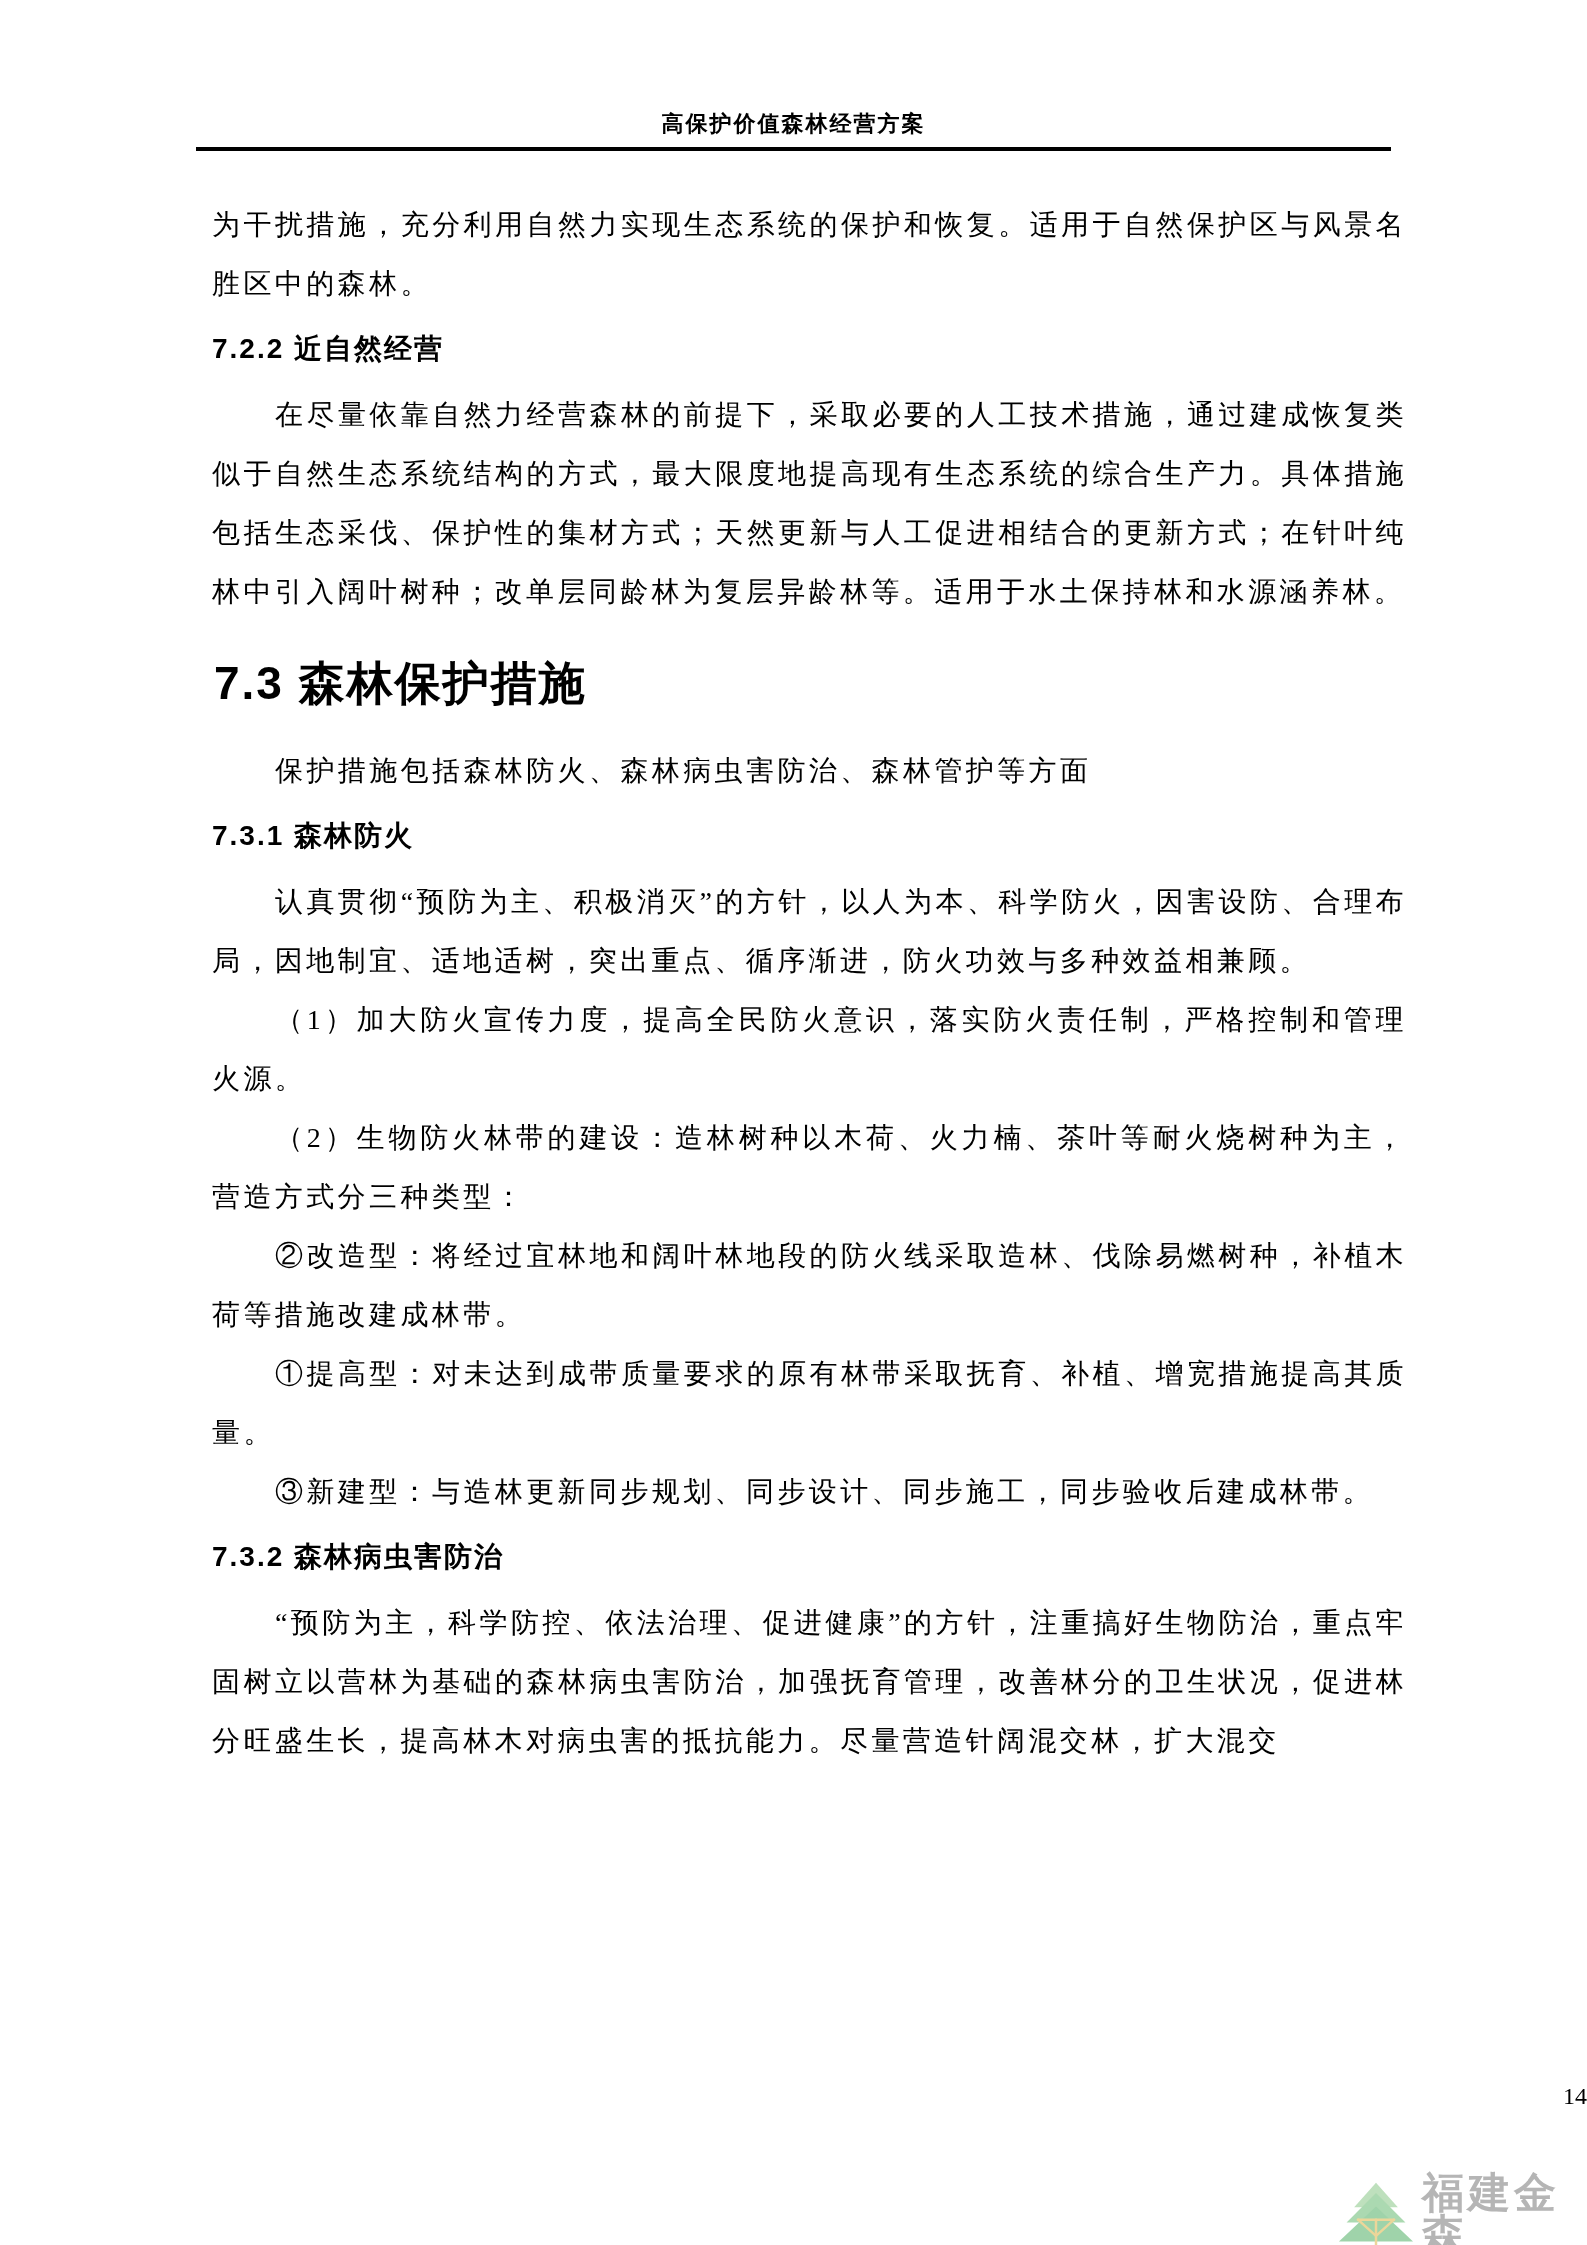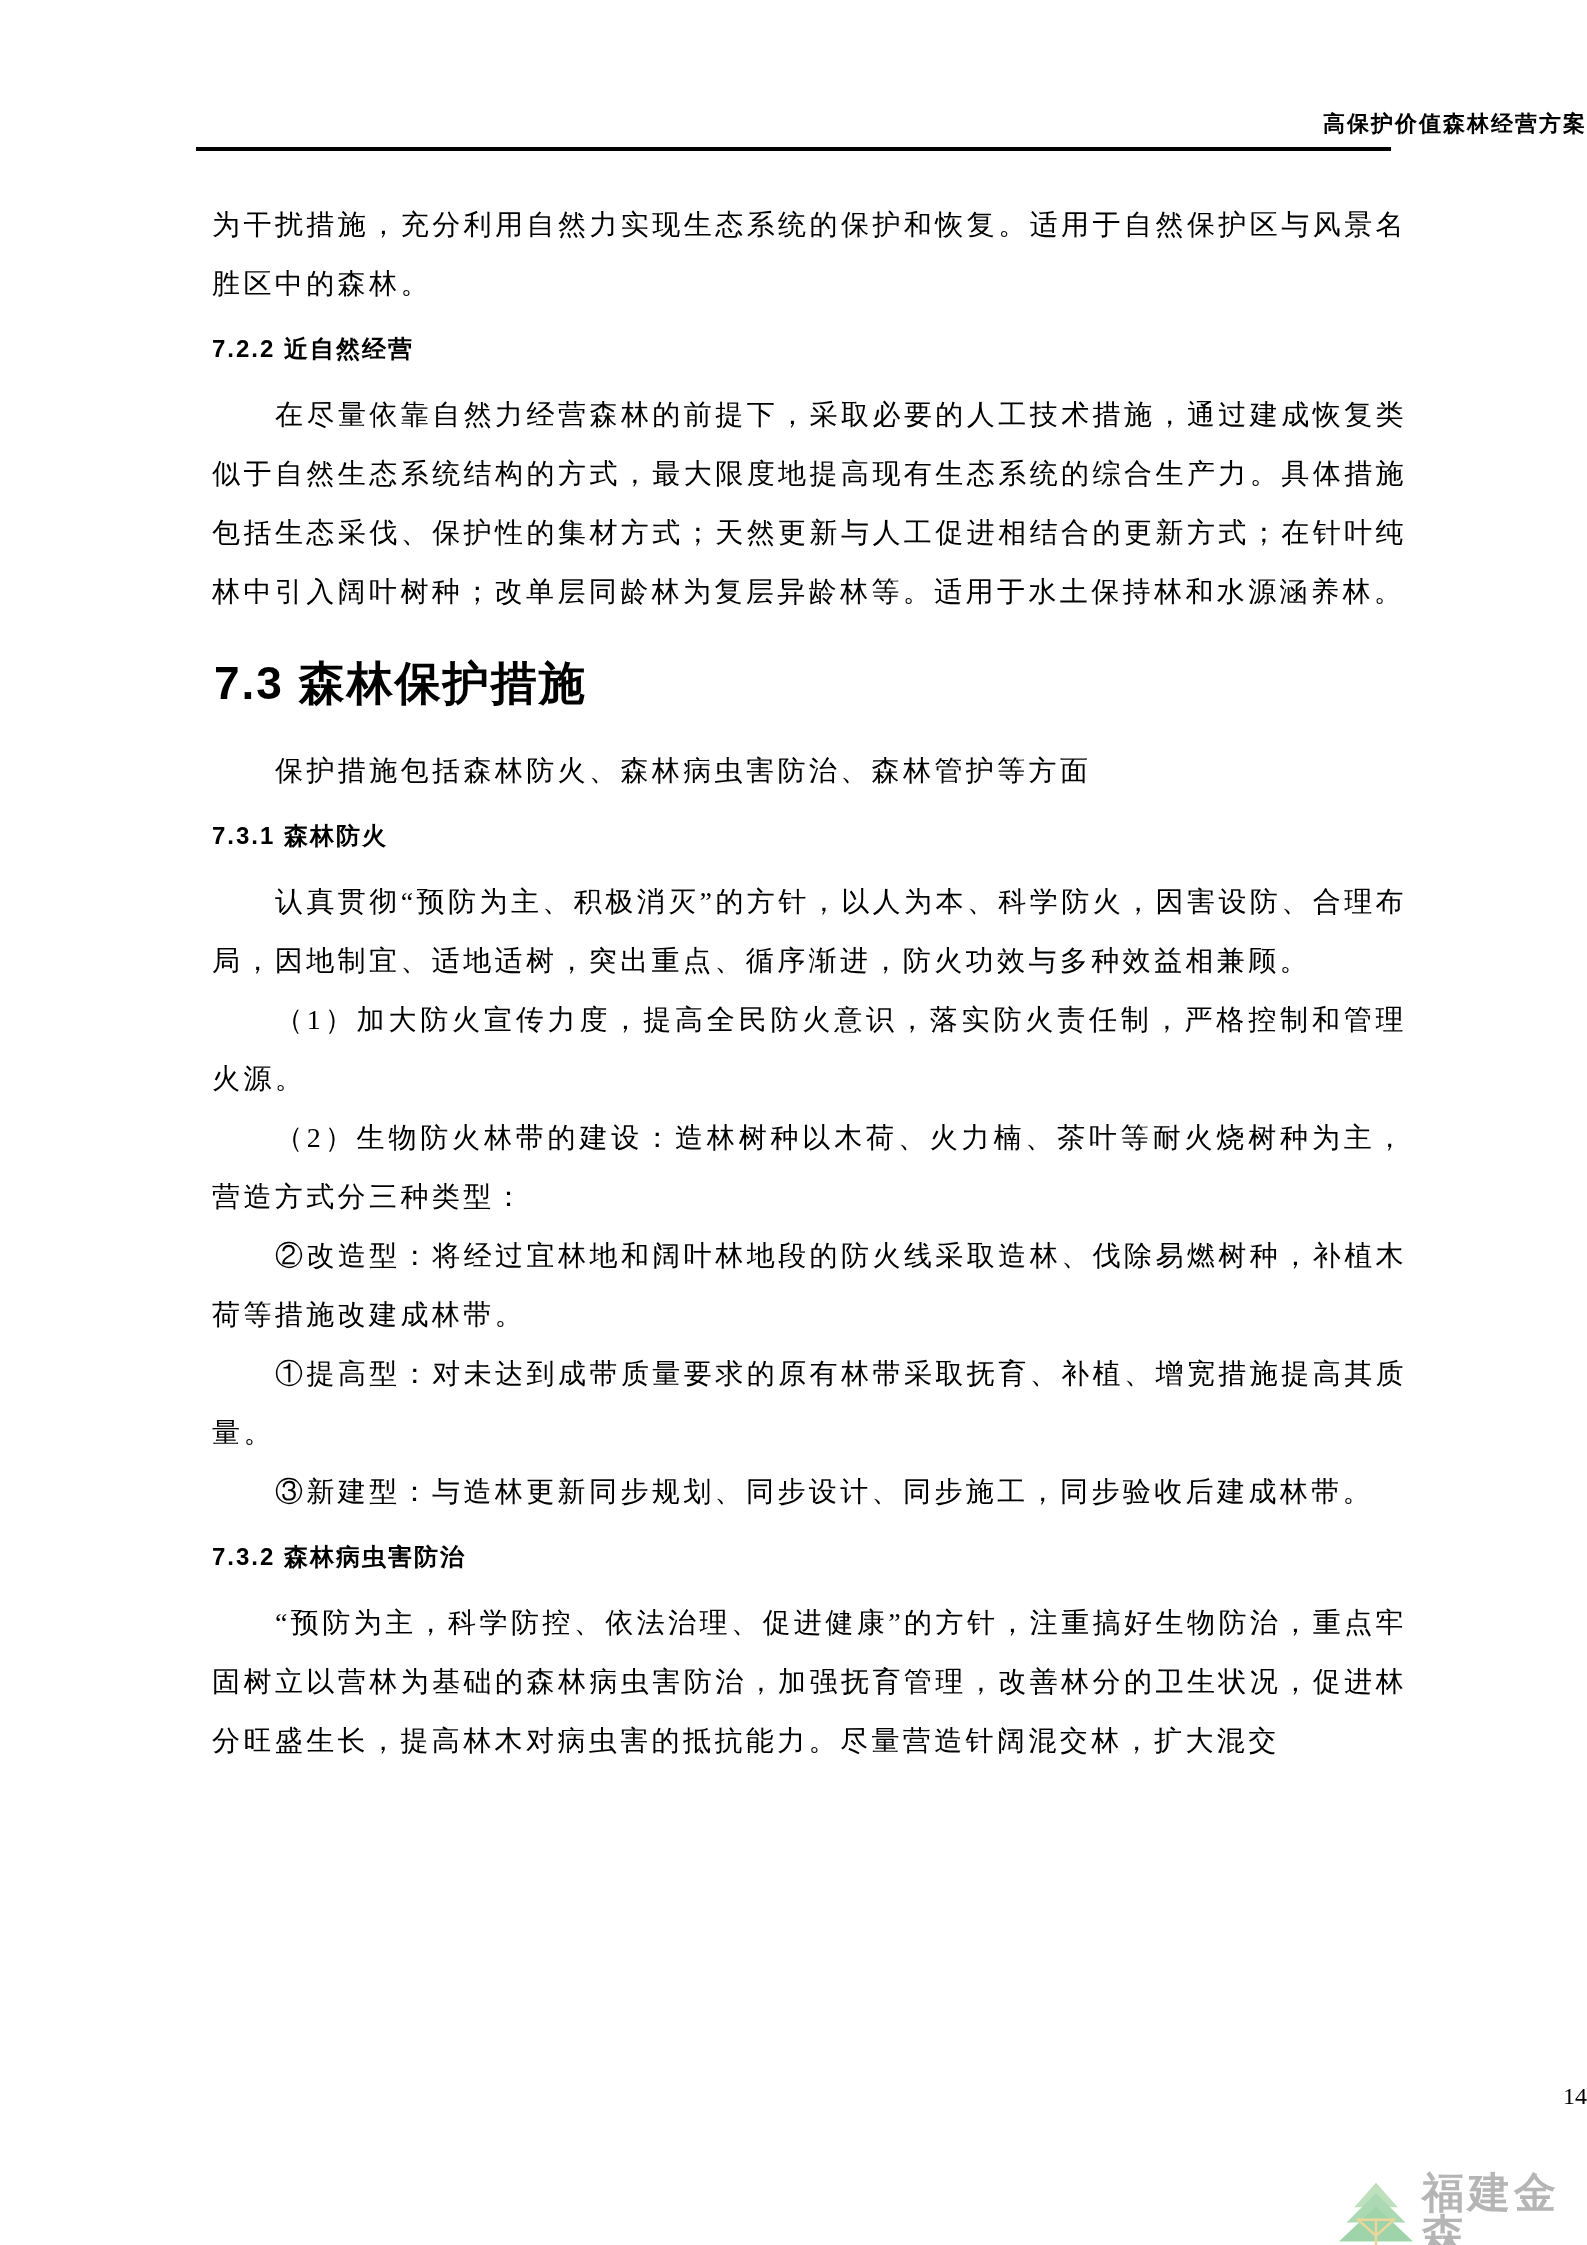--- a/index.html
+++ b/index.html
@@ -6,21 +6,21 @@
   .page{
     position:relative;
     width:1587px;height:2245px;
     background:#ffffff;
     overflow:hidden;
     color:#000;
     font-family:"Liberation Serif","DejaVu Serif",serif;
   }
   .header-title{
     position:absolute;top:110px;left:0;width:100%;
-    text-align:right;
+    text-align:center;
     font-size:22px;line-height:28px;
     font-weight:600;
     letter-spacing:2px;
   }
   .header-rule{
     position:absolute;top:147px;left:196px;
     width:1195px;height:4px;background:#000;
   }
   .content{
     position:absolute;top:195px;left:212px;width:1195px;
@@ -29,21 +29,21 @@
     margin:0;
     font-size:28px;
     line-height:59px;
     letter-spacing:3.4px;
     text-align:justify;
     word-break:break-all;
   }
   p.indent{ text-indent:63px; }
   h3.sub{
     margin:5px 0;
-    font-size:24px;
+    font-size:28px;
     line-height:62px;
     font-weight:700;
     letter-spacing:2px;
     font-family:"Liberation Sans","DejaVu Sans",sans-serif;
   }
   h2.sec{
     margin:30px 0 26px 2px;
     font-size:46px;
     line-height:64px;
     font-weight:700;

